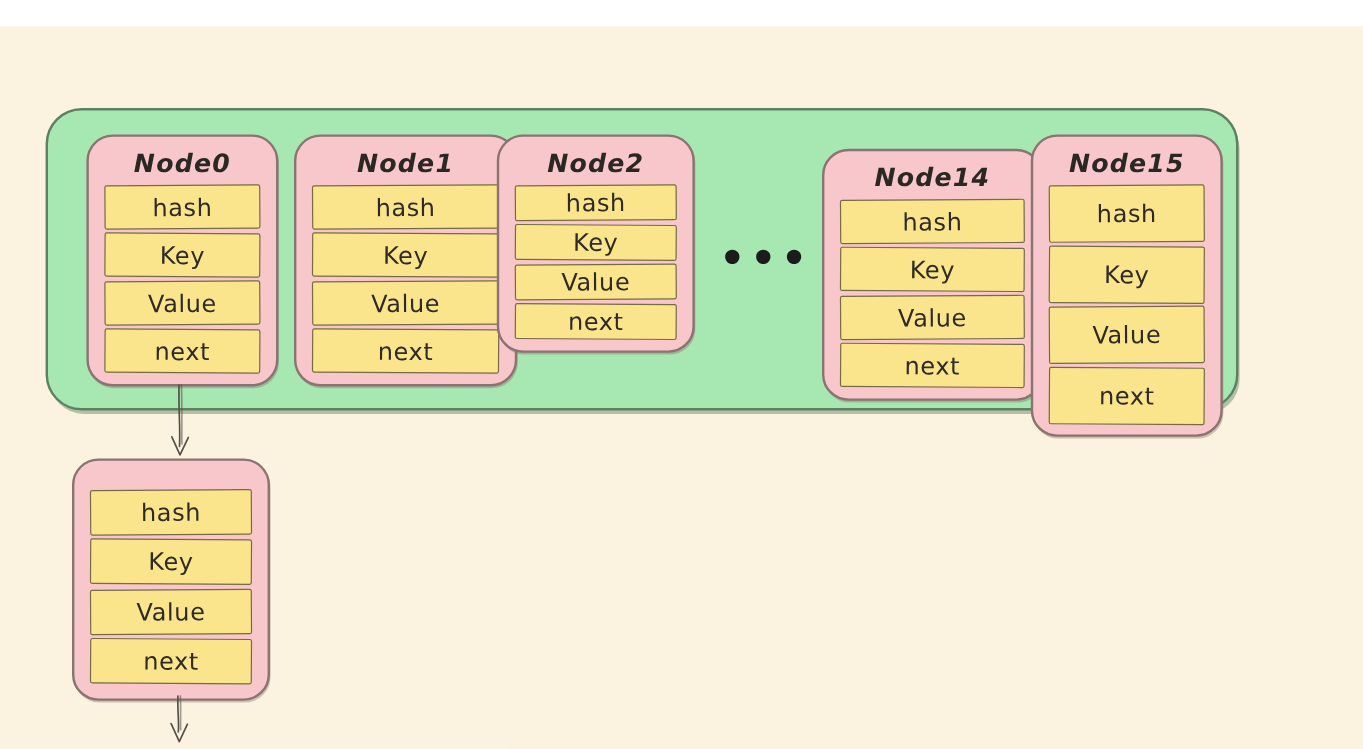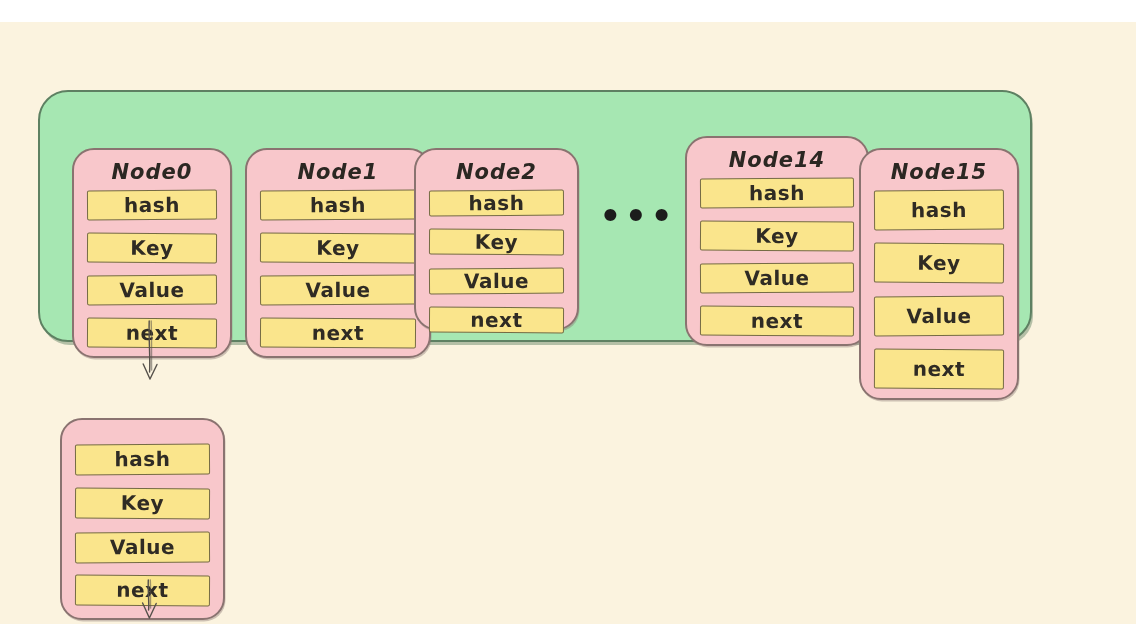--- a/index.html
+++ b/index.html
@@ -36,41 +36,39 @@
   .node-card {
     position: absolute;
     background: #F8C7CB;
     border: 2px solid #8A7370;
     border-radius: 22px;
     box-sizing: border-box;
     display: flex;
     flex-direction: column;
     padding: 4px 13px 9px 13px;
     box-shadow: 1px 2px 0 -0.5px rgba(138, 115, 112, 0.4);
-    margin-top: 36px;
   }
 
   .node-title {
     height: 36px;
     line-height: 36px;
     text-align: center;
     font-size: 21px;
     font-style: italic;
     font-weight: bold;
     color: #2B2722;
     letter-spacing: 1px;
     flex: 0 0 auto;
   }
 
   .fields {
     flex: 1;
     display: flex;
     flex-direction: column;
-    gap: 13px;
-    font-weight: bold;
+    gap: 3px;
   }
 
   .field {
     flex: 1;
     background: #FAE58C;
     border: 1.6px solid #756B44;
     border-radius: 2px;
     display: flex;
     align-items: center;
     justify-content: center;
@@ -80,21 +78,21 @@
     box-sizing: border-box;
   }
   
   .fields .field:nth-child(odd)  { transform: rotate(-0.35deg); }
   .fields .field:nth-child(even) { transform: rotate(0.35deg); }
 
   
   .card-n0  { left: 32px;  top: 20px; width: 160px; height: 210px; }
   .card-n1  { left: 205px; top: 20px; width: 186px; height: 210px; }
   .card-n2  { left: 374px; top: 20px; width: 165px; height: 182px; }
-  .card-n14 { left: 645px; top: 8px; width: 184px; height: 210px; }
+  .card-n14 { left: 645px; top: 32px; width: 184px; height: 210px; }
   .card-n15 { left: 819px; top: 20px; width: 160px; height: 252px; }
 
   .ellipsis {
     position: absolute;
     left: 558px; top: 100px;
     width: 80px; height: 48px;
     line-height: 48px;
     text-align: center;
     font-size: 34px;
     letter-spacing: 4px;

